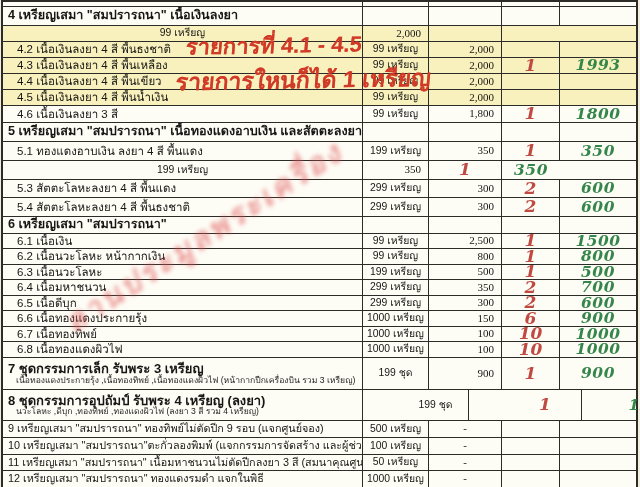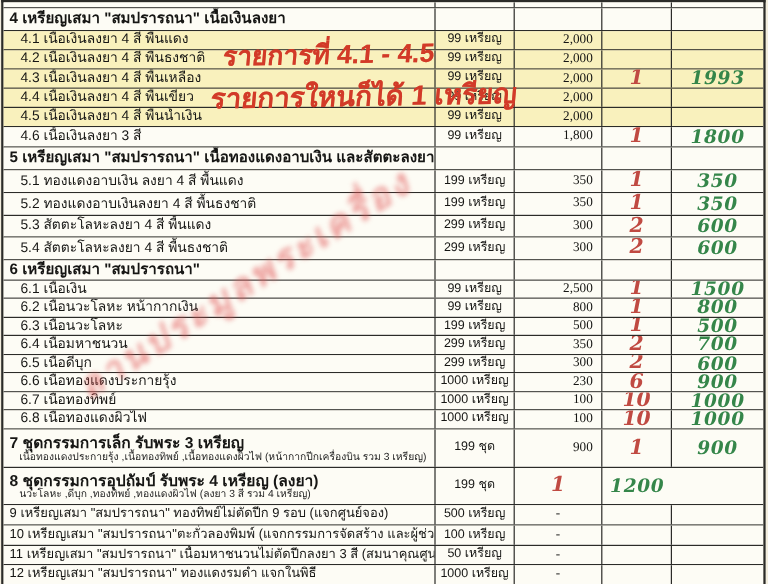--- a/index.html
+++ b/index.html
@@ -103,23 +103,20 @@
       <div class="row kind-section" style="height: 19px;">
         <div class="cell c-desc">
           <span>4 เหรียญเสมา "สมปรารถนา" เนื้อเงินลงยา</span>
         </div>
         <div class="cell c-qty"></div>
         <div class="cell c-price"></div>
         <div class="cell c-count hw"></div>
         <div class="cell c-total hw"></div>
       </div>
       <div class="row kind-item band-yellow" style="height: 16px;">
-        <div class="cell c-desc">
-          <span>4.1 เนื้อเงินลงยา 4 สี พื้นแดง</span>
-        </div>
         <div class="cell c-qty">99 เหรียญ</div>
         <div class="cell c-price">2,000</div>
         <div class="cell c-count hw"></div>
         <div class="cell c-total hw"></div>
       </div>
       <div class="row kind-item band-yellow" style="height: 16px;">
         <div class="cell c-desc">
           <span>4.2 เนื้อเงินลงยา 4 สี พื้นธงชาติ</span>
         </div>
         <div class="cell c-qty">99 เหรียญ</div>
@@ -175,23 +172,20 @@
       <div class="row kind-item" style="height: 19px;">
         <div class="cell c-desc">
           <span>5.1 ทองแดงอาบเงิน ลงยา 4 สี พื้นแดง</span>
         </div>
         <div class="cell c-qty">199 เหรียญ</div>
         <div class="cell c-price">350</div>
         <div class="cell c-count hw">1</div>
         <div class="cell c-total hw">350</div>
       </div>
       <div class="row kind-item" style="height: 19px;">
-        <div class="cell c-desc">
-          <span>5.2 ทองแดงอาบเงินลงยา 4 สี พื้นธงชาติ</span>
-        </div>
         <div class="cell c-qty">199 เหรียญ</div>
         <div class="cell c-price">350</div>
         <div class="cell c-count hw">1</div>
         <div class="cell c-total hw">350</div>
       </div>
       <div class="row kind-item" style="height: 18px;">
         <div class="cell c-desc">
           <span>5.3 สัตตะโลหะลงยา 4 สี พื้นแดง</span>
         </div>
         <div class="cell c-qty">299 เหรียญ</div>
@@ -260,21 +254,21 @@
         <div class="cell c-qty">299 เหรียญ</div>
         <div class="cell c-price">300</div>
         <div class="cell c-count hw">2</div>
         <div class="cell c-total hw">600</div>
       </div>
       <div class="row kind-item" style="height: 16px;">
         <div class="cell c-desc">
           <span>6.6 เนื้อทองแดงประกายรุ้ง</span>
         </div>
         <div class="cell c-qty">1000 เหรียญ</div>
-        <div class="cell c-price">230</div>
+        <div class="cell c-price">150</div>
         <div class="cell c-count hw">6</div>
         <div class="cell c-total hw">900</div>
       </div>
       <div class="row kind-item" style="height: 15px;">
         <div class="cell c-desc">
           <span>6.7 เนื้อทองทิพย์</span>
         </div>
         <div class="cell c-qty">1000 เหรียญ</div>
         <div class="cell c-price">100</div>
         <div class="cell c-count hw">10</div>
@@ -292,21 +286,21 @@
       <div class="row kind-combo" style="height: 32px;">
         <div class="cell c-desc">
           <div class="combo-title">7 ชุดกรรมการเล็ก รับพระ 3 เหรียญ</div>
           <div class="combo-sub">เนื้อทองแดงประกายรุ้ง ,เนื้อทองทิพย์ ,เนื้อทองแดงผิวไฟ (หน้ากากปีกเครื่องบิน รวม 3 เหรียญ)</div>
         </div>
         <div class="cell c-qty">199 ชุด</div>
         <div class="cell c-price">900</div>
         <div class="cell c-count hw">1</div>
         <div class="cell c-total hw">900</div>
       </div>
-      <div class="row kind-combo" style="height: 31px;">
+      <div class="row kind-combo" style="height: 31px; gap: 40px;">
         <div class="cell c-desc">
           <div class="combo-title">8 ชุดกรรมการอุปถัมป์ รับพระ 4 เหรียญ (ลงยา)</div>
           <div class="combo-sub">นวะโลหะ ,ดีบุก ,ทองทิพย์ ,ทองแดงผิวไฟ (ลงยา 3 สี รวม 4 เหรียญ)</div>
         </div>
         <div class="cell c-qty">199 ชุด</div>
         <div class="cell c-count hw">1</div>
         <div class="cell c-total hw">1200</div>
       </div>
       <div class="row kind-item flush" style="height: 17px;">
         <div class="cell c-desc">

